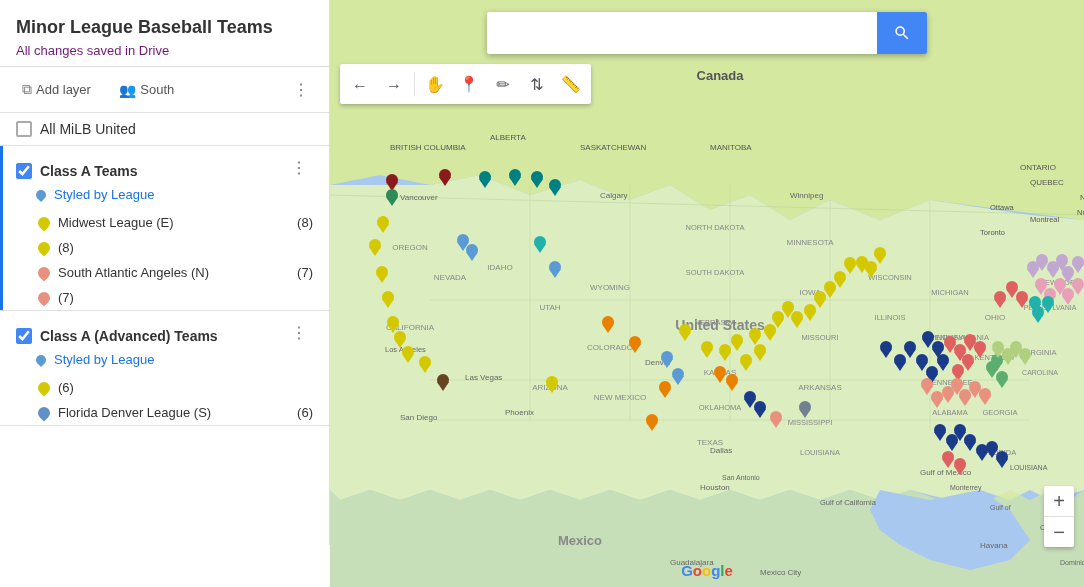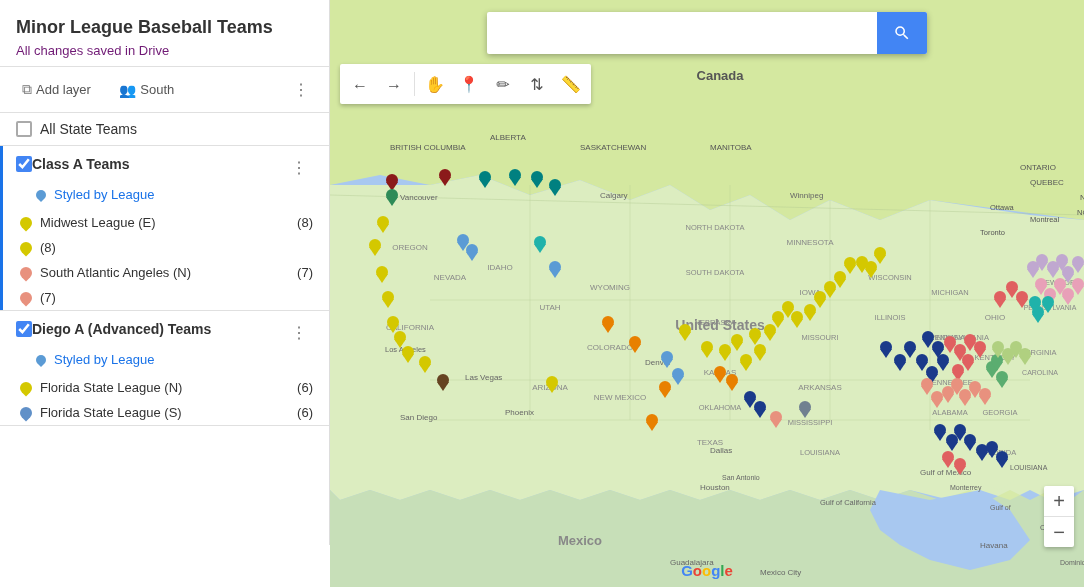--- a/index.html
+++ b/index.html
@@ -101,22 +101,23 @@
       color: #333;
     }
 
     
     .layer-group {
       border-bottom: 1px solid #e0e0e0;
     }
 
     .layer-group-header {
       display: flex;
-      align-items: flex-start;
+      align-items: flex-end;
       padding: 10px 16px 6px 16px;
+      gap: 8px;
     }
 
     .layer-checkbox {
       width: 16px;
       height: 16px;
       accent-color: #4285f4;
       cursor: pointer;
     }
 
     .layer-title {
@@ -163,21 +164,21 @@
     }
 
     .styled-by-league-text {
       font-size: 13px;
       color: #1a73e8;
     }
 
     .league-item {
       display: flex;
       align-items: center;
-      padding: 5px 16px 5px 20px;
+      padding: 5px 16px 5px 38px;
       gap: 8px;
     }
 
     .pin-icon {
       display: inline-block;
       width: 12px;
       height: 14px;
       position: relative;
       flex-shrink: 0;
     }
@@ -386,21 +387,21 @@
       <span class="action-icon">👥</span>
       <span>South</span>
     </button>
     <button class="more-btn">⋮</button>
   </div>
 
   <div id="sidebar-content">
 
     <div class="all-teams-row">
       <div class="checkbox-custom"></div>
-      <span class="all-teams-label">All State Teams</span>
+      <span class="all-teams-label">All MiLB United</span>
     </div>
 
     <div class="layer-group">
       <div class="layer-group-header-wrapper" style="position:relative;">
         <div class="blue-bar"></div>
         <div class="layer-group-header">
           <input type="checkbox" class="layer-checkbox" checked="" style="">
           <span class="layer-title">Class A Teams</span>
           <button class="layer-more">⋮</button>
         </div>
@@ -426,35 +427,34 @@
           <span class="pin-icon pin-salmon"></span>
           <span class="league-count">(7)</span>
         </div>
       </div>
     </div>
 
     <div class="layer-group">
       <div class="layer-group-header-wrapper" style="position:relative;">
         <div class="layer-group-header">
           <input type="checkbox" class="layer-checkbox" checked="" style="">
-          <span class="layer-title">Diego A (Advanced) Teams</span>
+          <span class="layer-title">Class A (Advanced) Teams</span>
           <button class="layer-more">⋮</button>
         </div>
         <div class="styled-by-league">
           <span class="styled-by-league-icon"></span>
           <span class="styled-by-league-text">Styled by League</span>
         </div>
         <div class="league-item">
           <span class="pin-icon pin-yellow"></span>
-          <span class="league-label">Florida State League (N)</span>
           <span class="league-count">(6)</span>
         </div>
         <div class="league-item">
           <span class="pin-icon pin-blue"></span>
-          <span class="league-label">Florida State League (S)</span>
+          <span class="league-label">Florida Denver League (S)</span>
           <span class="league-count">(6)</span>
         </div>
       </div>
     </div>
   </div>
 </div>
 
 <div id="map-container">
 
   <svg id="map-svg" viewBox="0 0 754 587" preserveAspectRatio="xMidYMid slice">

